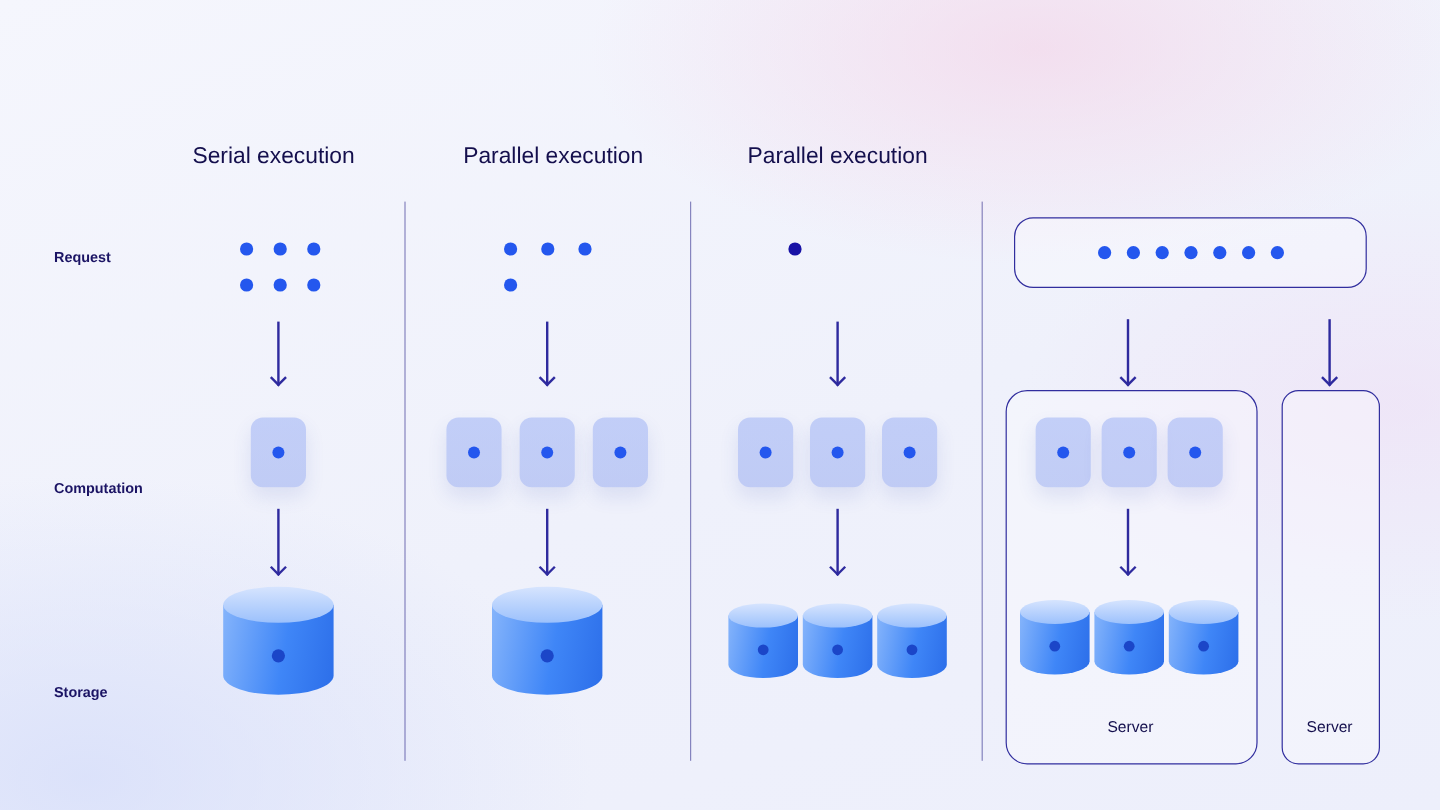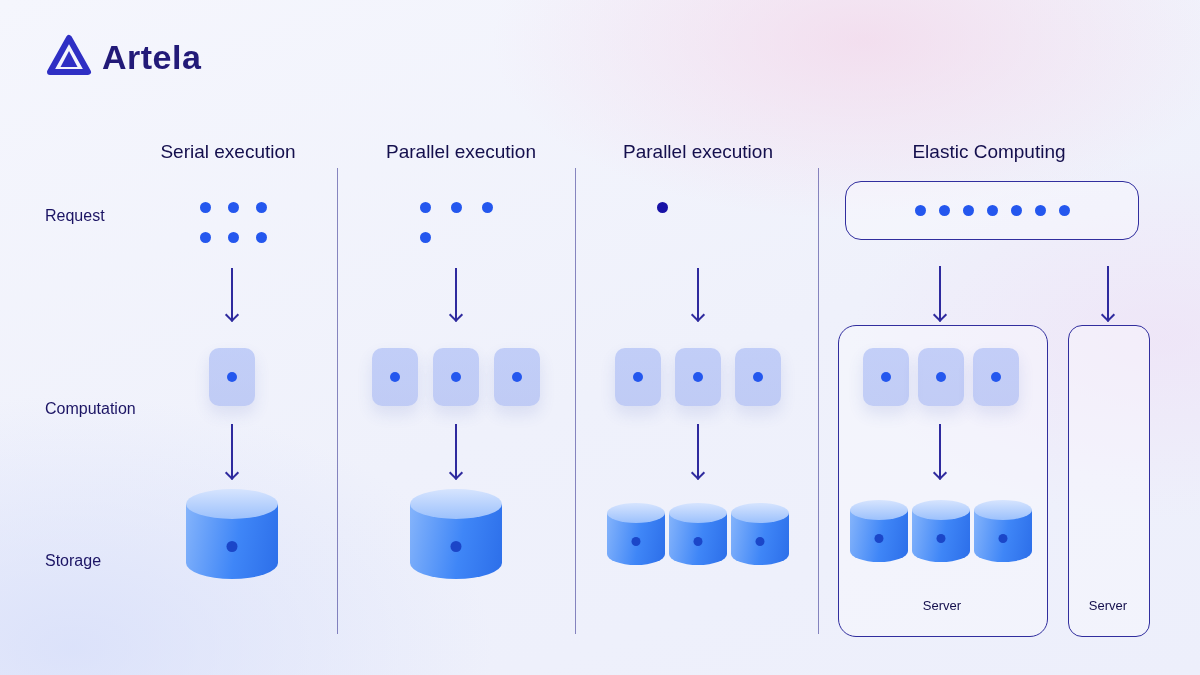--- a/index.html
+++ b/index.html
@@ -10,22 +10,22 @@
       radial-gradient(620px 300px at 72% 6%, rgba(244,206,228,0.55), transparent 60%),
       radial-gradient(520px 300px at 97% 50%, rgba(238,214,242,0.40), transparent 60%),
       radial-gradient(700px 420px at 6% 96%, rgba(213,221,250,0.75), transparent 60%),
       linear-gradient(160deg,#f5f6fd 0%, #eff1fb 55%, #edeffb 100%);
   }
   .abs{position:absolute;}
   
   .brand{left:46px; top:34px; display:flex; align-items:center; gap:10px;}
   .brand-name{font-size:34px; font-weight:bold; color:#221a78; letter-spacing:0.5px;}
   
-  .col-title{font-size:19px; font-weight:500; color:#140f4d; text-align:center; line-height:24px;margin-top:21px;}
-  .row-label{font-size:16px; color:#1b1464;}
+  .col-title{font-size:19px; font-weight:500; color:#140f4d; text-align:center; line-height:24px;}
+  .row-label{font-size:12px; color:#1b1464;font-weight:bold;}
   .server-label{font-size:13px; color:#140f4d; text-align:center;}
   
   .vline{width:1px; top:168px; height:466px; background:rgba(45,42,140,0.55);}
   
   .dot{width:11px; height:11px; border-radius:50%; background:#2457ee;}
   .dot.dark{background:#1812a6;}
   
   .arrow{width:2px; background:#2e2a9e;}
   .arrow::after{
     content:''; position:absolute; bottom:0; left:-4px; width:8px; height:8px;
@@ -57,40 +57,30 @@
   
   .outline-box{border:1.5px solid #312e9e; background:rgba(252,252,255,0.35);}
   .pill{border-radius:16px; display:flex; align-items:center; justify-content:center; gap:13px;}
   .server-box{border-radius:18px;}
 </style>
 </head>
 <body>
 
 <div class="stage">
 
-  <div class="abs brand">
-    <span>
-      <svg width="46" height="42" viewBox="0 0 46 42">
-        <path d="M23 4 L42 38 H4 Z" fill="none" stroke="#2f2fc4" stroke-width="6" stroke-linejoin="round"></path>
-        <path d="M23 17 L31.5 33 H14.5 Z" fill="#2f2fc4"></path>
-      </svg>
-    </span>
-    <span class="brand-name">Artela</span>
-  </div>
 
   <div class="abs col-title" style="left:103px; top:119px; width:250px;">Serial execution</div>
   <div class="abs col-title" style="left:336px; top:119px; width:250px;">Parallel execution</div>
   <div class="abs col-title" style="left:573px; top:119px; width:250px;">
     <div>Parallel execution</div>
   </div>
-  <div class="abs col-title" style="left:864px; top:119px; width:250px;">Elastic Computing</div>
 
   <div class="abs row-label" style="left:45px; top:207px;">Request</div>
   <div class="abs row-label" style="left:45px; top:368px;margin-top:32px;">Computation</div>
-  <div class="abs row-label" style="left:45px; top:552px;">Storage</div>
+  <div class="abs row-label" style="left:45px; top:570px;">Storage</div>
 
   <div class="abs vline" style="left:337px;"></div>
   <div class="abs vline" style="left:575px;"></div>
   <div class="abs vline" style="left:818px;"></div>
 
   <div class="abs dot" style="left:200px; top:202px;"></div>
   <div class="abs dot" style="left:228px; top:202px;"></div>
   <div class="abs dot" style="left:256px; top:202px;"></div>
   <div class="abs dot" style="left:200px; top:232px;"></div>
   <div class="abs dot" style="left:228px; top:232px;"></div>

